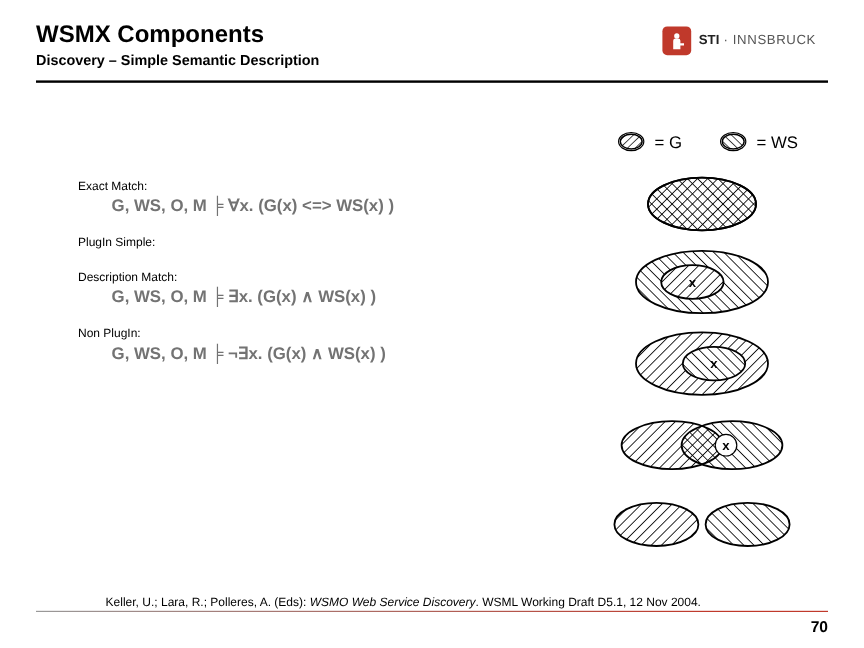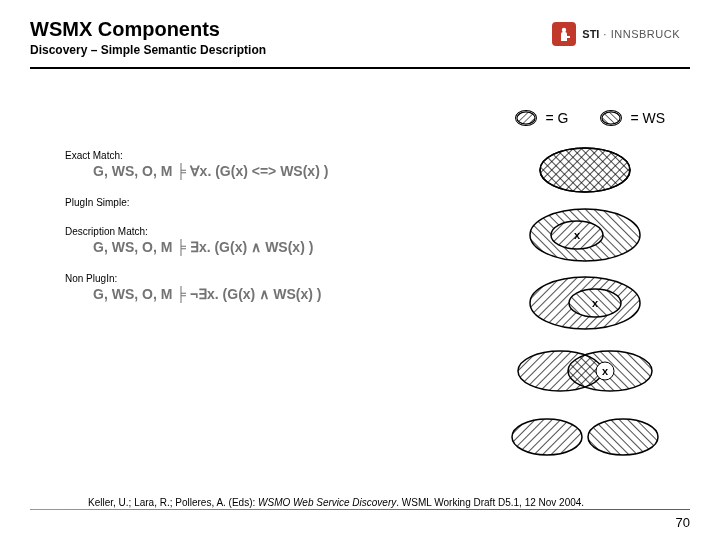--- a/index.html
+++ b/index.html
@@ -119,21 +119,21 @@
     left: 30px;
     right: 30px;
     height: 1px;
     background: linear-gradient(to right, #999 0%, #c0392b 85%, #c0392b 100%);
   }
   .page-num {
     position: absolute;
     bottom: 10px;
     right: 30px;
     font-size: 13px;
-    font-weight: normal;
+    font-weight: bold;
     color: #000;
   }
 </style>
 </head>
 <body>
 
 <div class="header">
   <div class="title">WSMX Components</div>
   <div class="subtitle">Discovery – Simple Semantic Description</div>
 </div>

